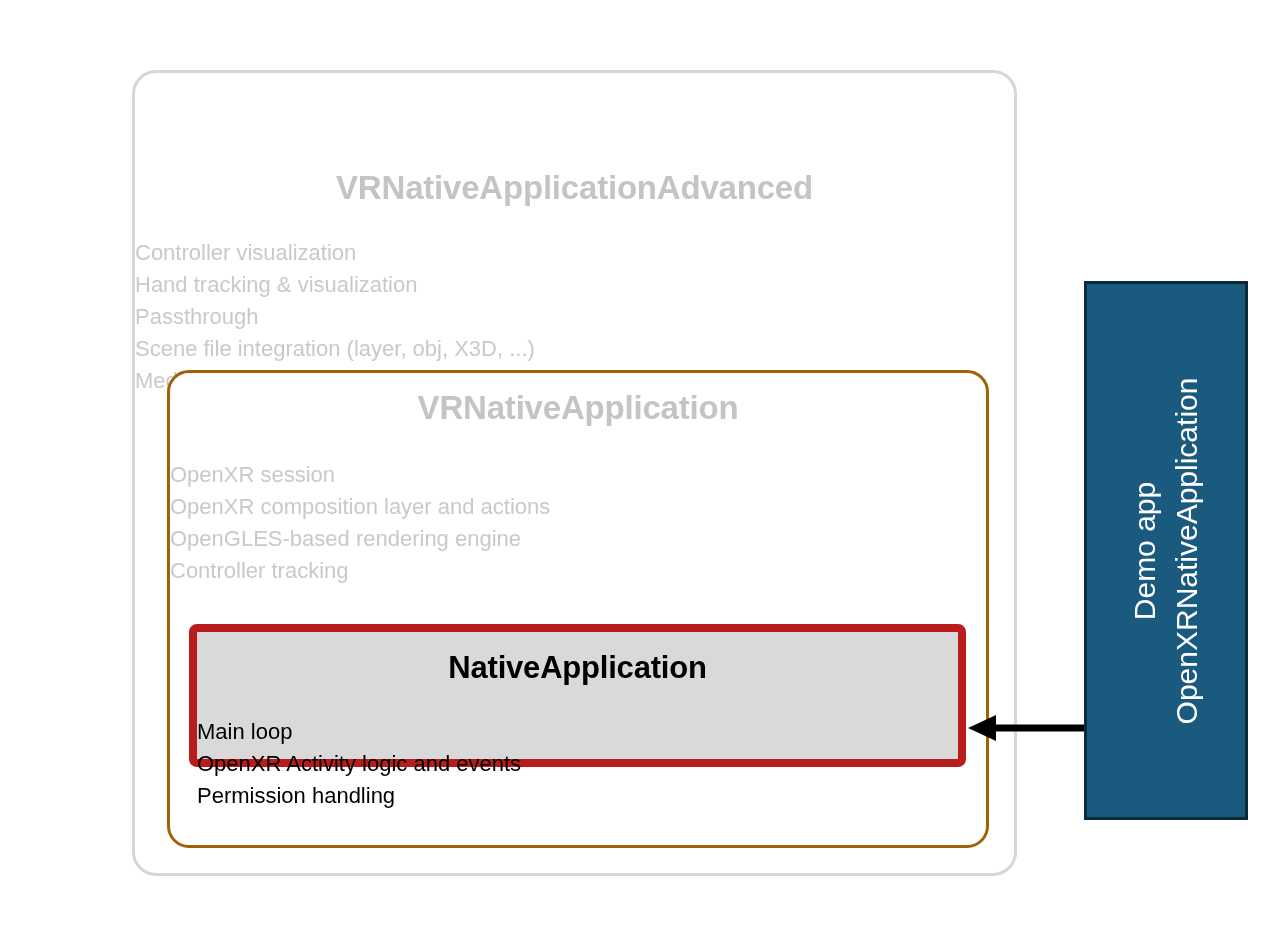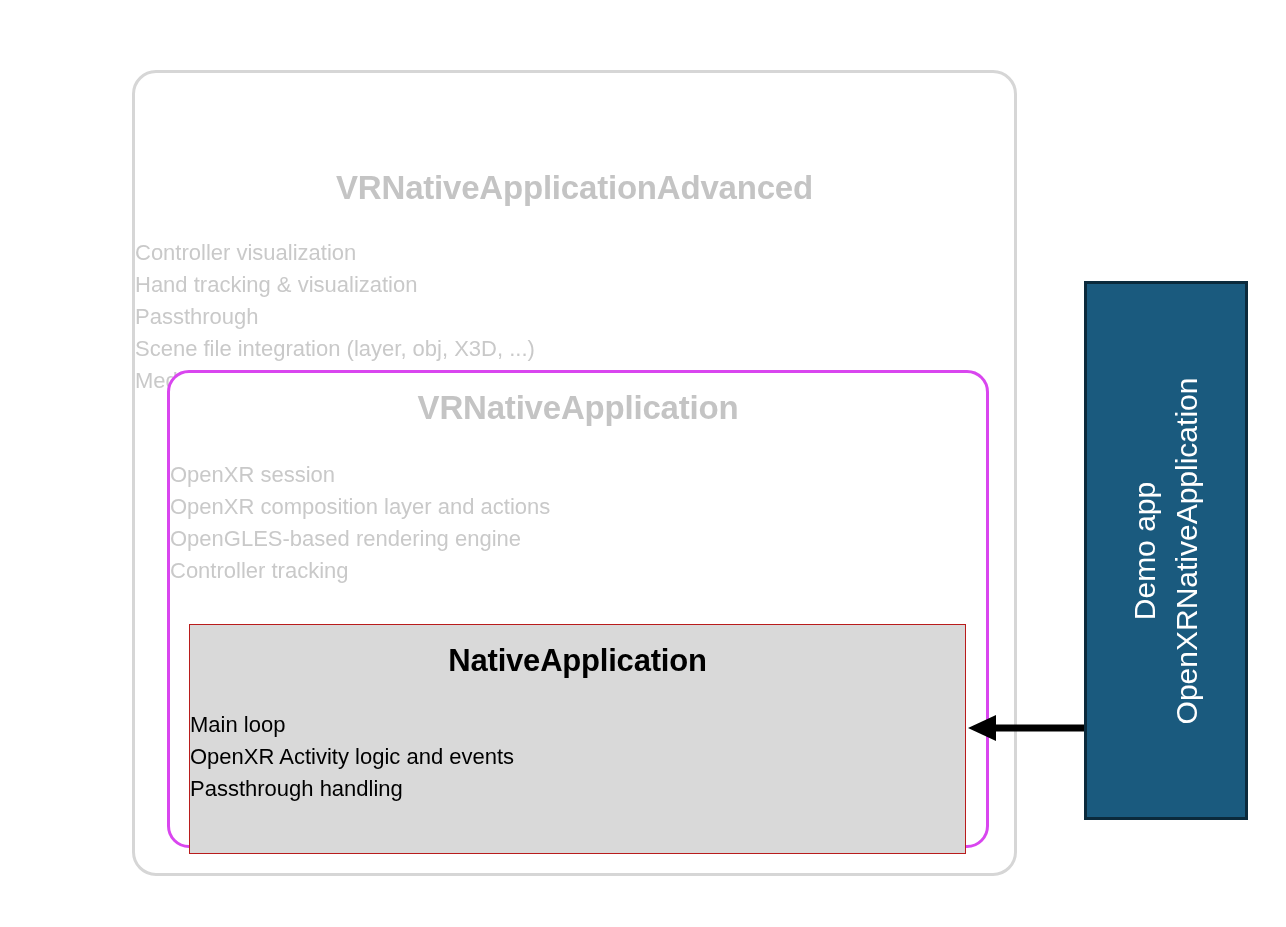--- a/index.html
+++ b/index.html
@@ -36,35 +36,35 @@
   }
 
   
   .layer-middle {
     position: absolute;
     left: 131px;
     top: 370px;
     width: 822px;
     height: 478px;
     box-sizing: border-box;
-    border: 3px solid #d946ef;
+    border: 3px solid #a16207;
     border-radius: 22px;
     background: #ffffff;
   }
 
   
   .layer-inner {
     position: absolute;
     left: 153px;
     top: 624px;
     width: 777px;
-    height: 230px;
-    box-sizing: border-box;
-    border: 1px solid #b91c1c;
-    border-radius: 0;
+    height: 143px;
+    box-sizing: border-box;
+    border: 8px solid #b91c1c;
+    border-radius: 8px;
     background: #D9D9D9;
   }
 
   
   .layer-title {
     position: absolute;
     left: 0;
     right: 0;
     text-align: center;
     font-weight: bold;
@@ -185,21 +185,21 @@
 
   </div>
 
   <div class="layer-inner">
 
     <div class="layer-title title-inner">NativeApplication</div>
 
     <div class="feature-list features-inner">
       <span class="feature-line">Main loop</span>
       <span class="feature-line">OpenXR Activity logic and events</span>
-      <span class="feature-line">Passthrough handling</span>
+      <span class="feature-line">Permission handling</span>
     </div>
 
   </div>
 
   <div class="arrow-connector">
     <svg width="120" height="30" viewBox="0 0 120 30">
       <line x1="28" y1="15" x2="120" y2="15" stroke="#000000" stroke-width="7"></line>
       <polygon points="2,15 30,2 30,28" fill="#000000"></polygon>
     </svg>
   </div>

